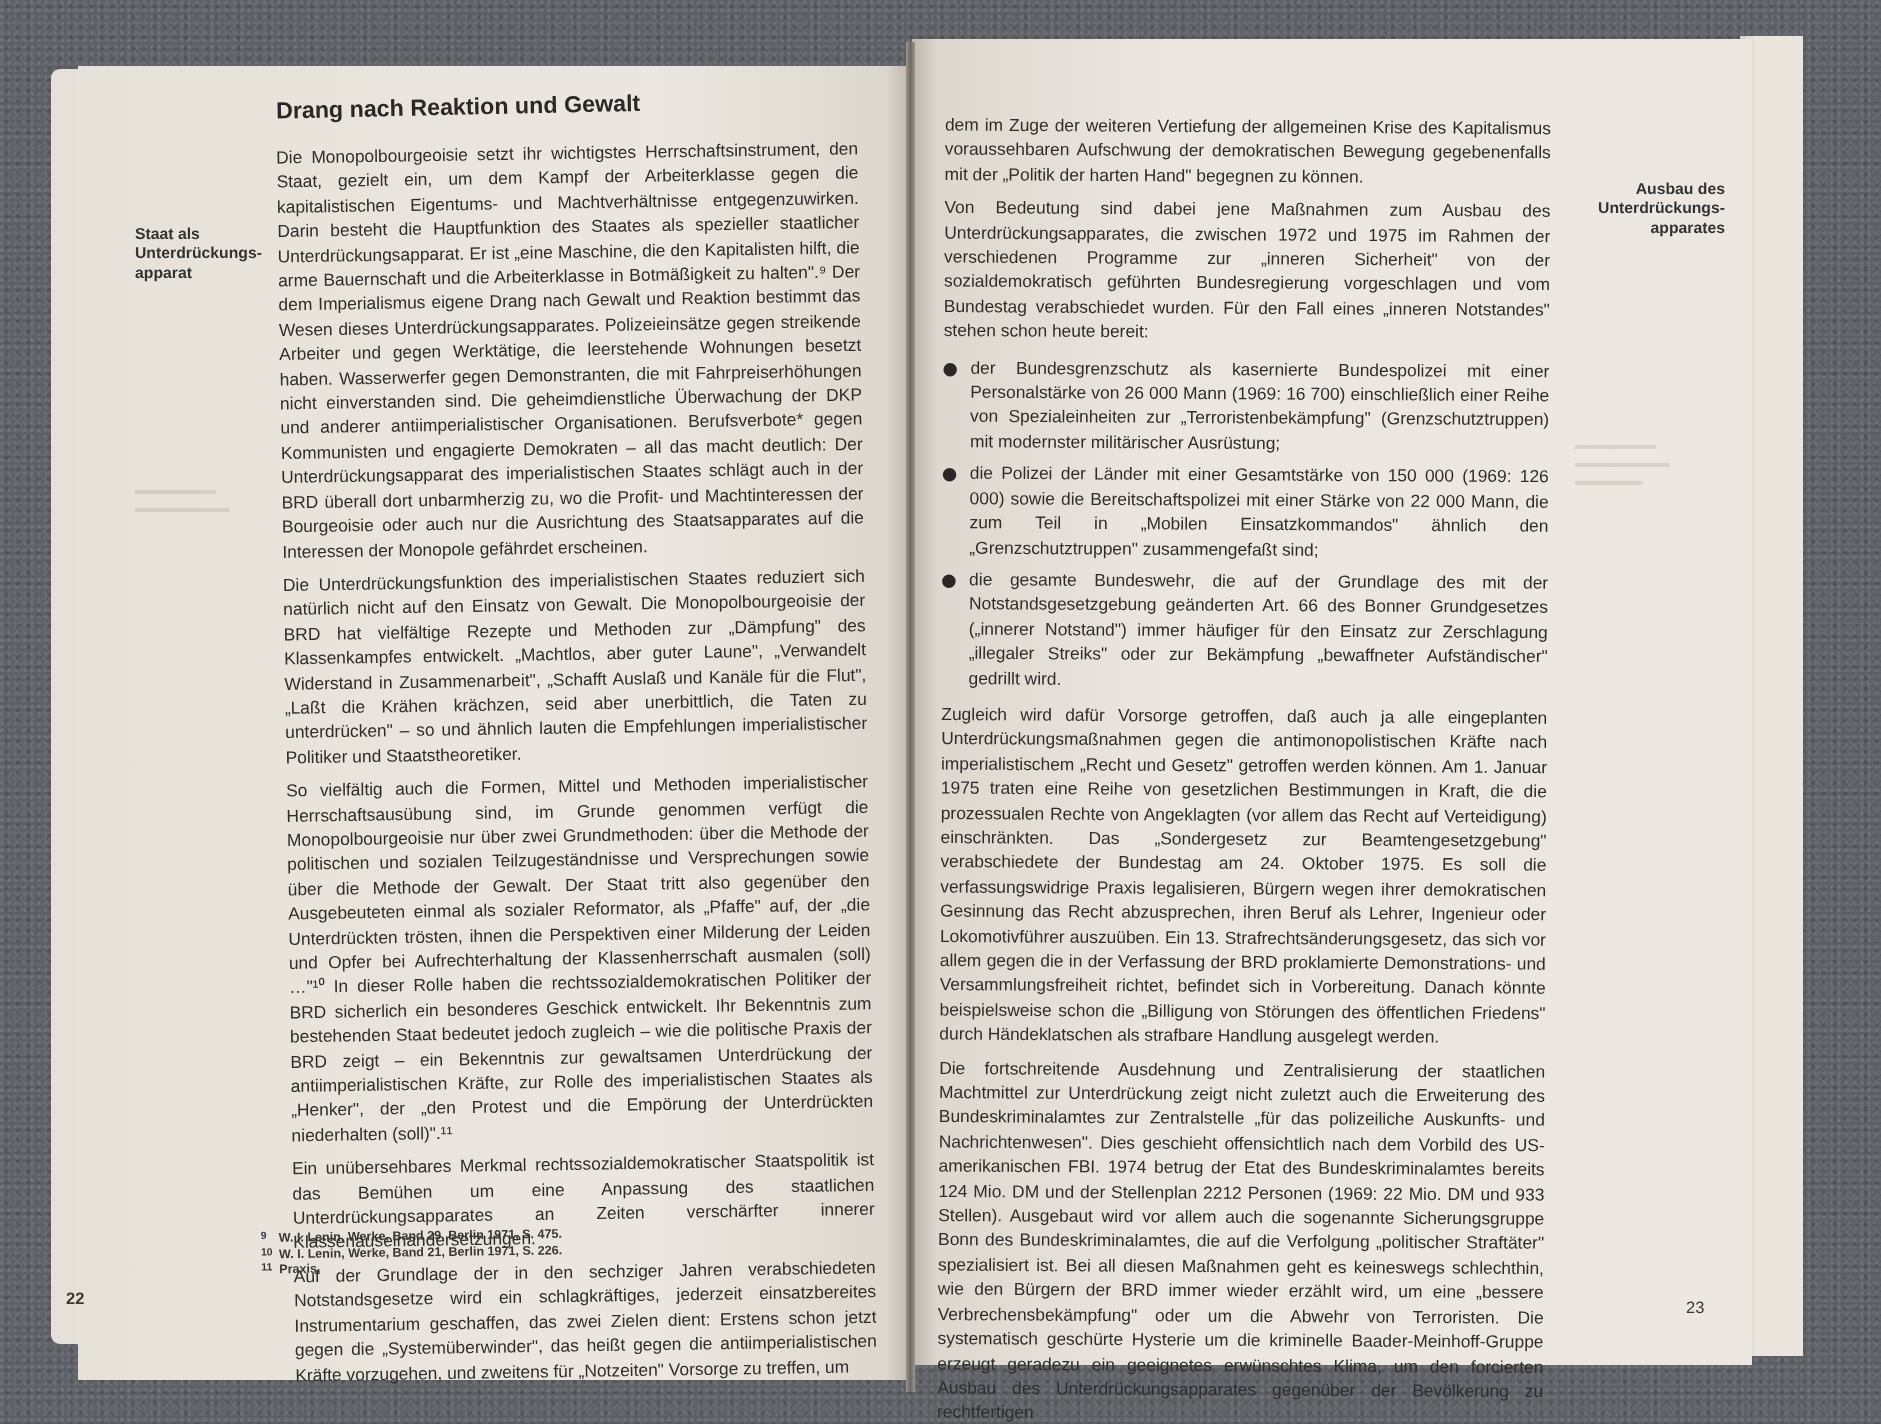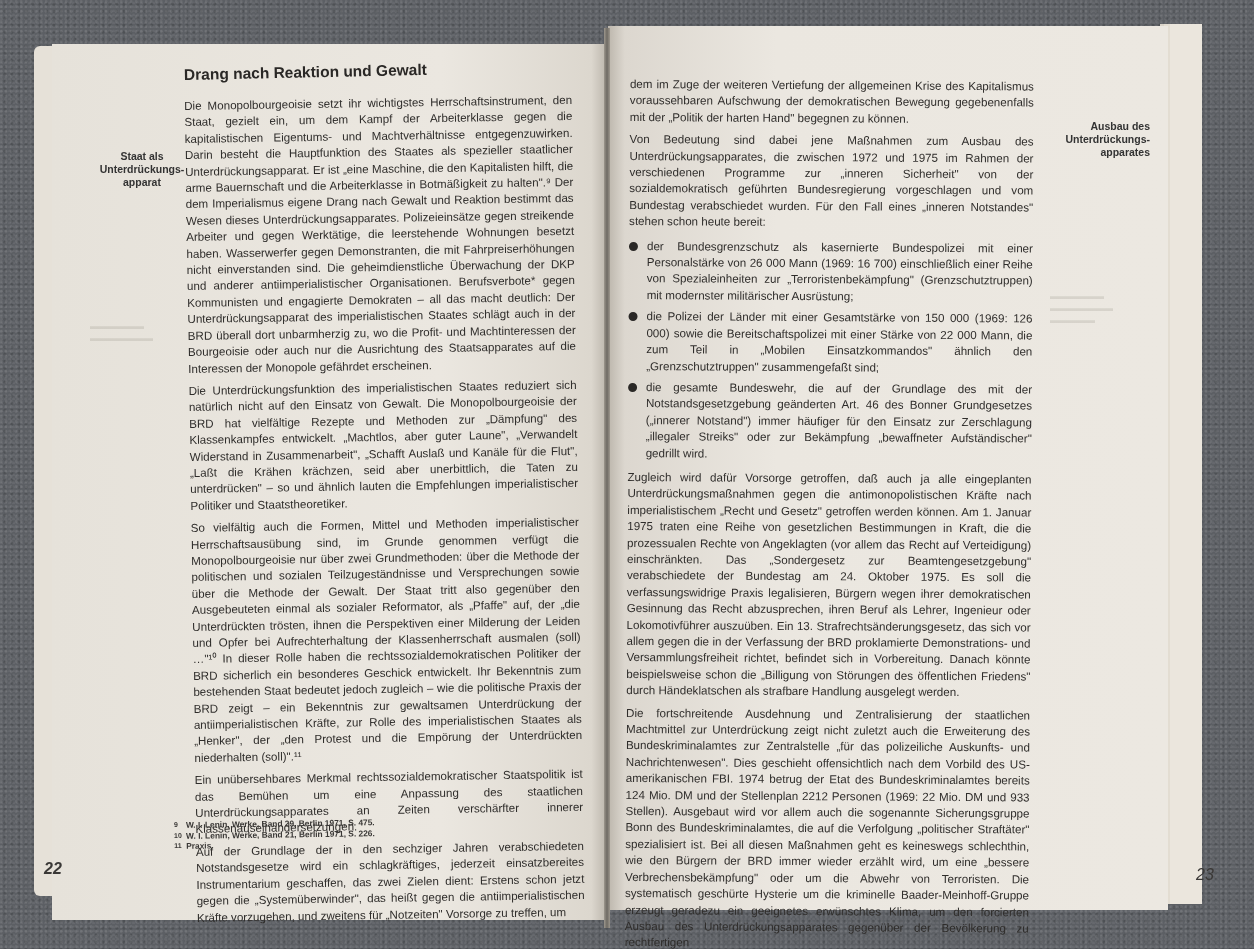--- a/index.html
+++ b/index.html
@@ -42,21 +42,21 @@
   }
   .heading {
     position:absolute; left:184px; top:66px;
     font-family:"Liberation Sans", sans-serif; font-weight:bold;
     font-size:15.5px; color:#2a2826; transform:rotate(-1.2deg); transform-origin:left;
   }
   .margin-note {
     position:absolute; font-family:"Liberation Sans", sans-serif;
     font-weight:bold; font-size:10.5px; line-height:13px; color:#333;
   }
-  .margin-note.left { left:90px; top:150px; width:104px; text-align:center; }
+  .margin-note.left { left:90px; top:150px; width:104px; text-align:left; }
   .margin-note.right { left:1040px; top:120px; width:110px; text-align:right; }
   .col {
     position:absolute; font-family:"Liberation Sans", sans-serif;
     font-size:11.6px; line-height:16.4px; color:#2f2d2b; text-align:justify;
   }
   .col.left { left:184px; top:98px; width:388px; transform:rotate(-0.9deg); transform-origin:left top; }
   .col.right { left:630px; top:76px; width:404px; transform:rotate(0.35deg); transform-origin:left top; }
   .col p { margin:0 0 6px 0; }
   .bullets { list-style:none; margin:8px 0 8px 0; padding:0; }
   .bullets li { position:relative; padding-left:18px; margin-bottom:5px; }
@@ -65,24 +65,24 @@
     border-radius:50%; background:#2a2826; display:inline-block;
   }
   .footnotes {
     position:absolute; left:174px; top:820px; width:360px;
     font-family:"Liberation Sans", sans-serif; font-weight:bold;
     font-size:8.4px; line-height:10.5px; color:#3a3836; transform:rotate(-0.8deg); transform-origin:left;
   }
   .fn-num { display:inline-block; width:12px; font-size:7px; vertical-align:top; }
   .page-num {
     position:absolute; font-family:"Liberation Sans", sans-serif;
-    font-size:16px; color:#3a3836;font-style:italic;
+    font-size:11px; color:#3a3836;
   }
   .page-num.left { left:44px; top:860px; font-weight:bold; }
-  .page-num.right { left:1196px; top:866px; }
+  .page-num.right { left:1124px; top:866px; }
   .ghost {
     position:absolute; color:rgba(120,115,108,0.18);
     font-family:"Liberation Sans", sans-serif; font-size:9px; line-height:12px;
   }
 </style>
 </head>
 <body>
 
 <div class="book">
   <div class="page-stack-left"></div>
@@ -115,20 +115,20 @@
   <div class="page-num left">22</div>
 
   <div class="margin-note right">Ausbau des Unterdrückungs- apparates</div>
 
   <div class="col right">
     <p>dem im Zuge der weiteren Vertiefung der allgemeinen Krise des Kapitalismus voraussehbaren Aufschwung der demokratischen Bewegung gegebenenfalls mit der „Politik der harten Hand" begegnen zu können.</p>
     <p>Von Bedeutung sind dabei jene Maßnahmen zum Ausbau des Unterdrückungsapparates, die zwischen 1972 und 1975 im Rahmen der verschiedenen Programme zur „inneren Sicherheit" von der sozialdemokratisch geführten Bundesregierung vorgeschlagen und vom Bundestag verabschiedet wurden. Für den Fall eines „inneren Notstandes" stehen schon heute bereit:</p>
     <ul class="bullets">
       <li><span class="bullet-dot"></span><span>der Bundesgrenzschutz als kasernierte Bundespolizei mit einer Personalstärke von 26 000 Mann (1969: 16 700) einschließlich einer Reihe von Spezialeinheiten zur „Terroristenbekämpfung" (Grenzschutztruppen) mit modernster militärischer Ausrüstung;</span></li>
       <li><span class="bullet-dot"></span><span>die Polizei der Länder mit einer Gesamtstärke von 150 000 (1969: 126 000) sowie die Bereitschaftspolizei mit einer Stärke von 22 000 Mann, die zum Teil in „Mobilen Einsatzkommandos" ähnlich den „Grenzschutztruppen" zusammengefaßt sind;</span></li>
-      <li><span class="bullet-dot"></span><span>die gesamte Bundeswehr, die auf der Grundlage des mit der Notstandsgesetzgebung geänderten Art. 46 des Bonner Grundgesetzes („innerer Notstand") immer häufiger für den Einsatz zur Zerschlagung „illegaler Streiks" oder zur Bekämpfung „bewaffneter Aufständischer" gedrillt wird.</span></li>
+      <li><span class="bullet-dot"></span><span>die gesamte Bundeswehr, die auf der Grundlage des mit der Notstandsgesetzgebung geänderten Art. 66 des Bonner Grundgesetzes („innerer Notstand") immer häufiger für den Einsatz zur Zerschlagung „illegaler Streiks" oder zur Bekämpfung „bewaffneter Aufständischer" gedrillt wird.</span></li>
     </ul>
     <p>Zugleich wird dafür Vorsorge getroffen, daß auch ja alle eingeplanten Unterdrückungsmaßnahmen gegen die antimonopolistischen Kräfte nach imperialistischem „Recht und Gesetz" getroffen werden können. Am 1. Januar 1975 traten eine Reihe von gesetzlichen Bestimmungen in Kraft, die die prozessualen Rechte von Angeklagten (vor allem das Recht auf Verteidigung) einschränkten. Das „Sondergesetz zur Beamtengesetzgebung" verabschiedete der Bundestag am 24. Oktober 1975. Es soll die verfassungswidrige Praxis legalisieren, Bürgern wegen ihrer demokratischen Gesinnung das Recht abzusprechen, ihren Beruf als Lehrer, Ingenieur oder Lokomotivführer auszuüben. Ein 13. Strafrechtsänderungsgesetz, das sich vor allem gegen die in der Verfassung der BRD proklamierte Demonstrations- und Versammlungsfreiheit richtet, befindet sich in Vorbereitung. Danach könnte beispielsweise schon die „Billigung von Störungen des öffentlichen Friedens" durch Händeklatschen als strafbare Handlung ausgelegt werden.</p>
     <p>Die fortschreitende Ausdehnung und Zentralisierung der staatlichen Machtmittel zur Unterdrückung zeigt nicht zuletzt auch die Erweiterung des Bundeskriminalamtes zur Zentralstelle „für das polizeiliche Auskunfts- und Nachrichtenwesen". Dies geschieht offensichtlich nach dem Vorbild des US-amerikanischen FBI. 1974 betrug der Etat des Bundeskriminalamtes bereits 124 Mio. DM und der Stellenplan 2212 Personen (1969: 22 Mio. DM und 933 Stellen). Ausgebaut wird vor allem auch die sogenannte Sicherungsgruppe Bonn des Bundeskriminalamtes, die auf die Verfolgung „politischer Straftäter" spezialisiert ist. Bei all diesen Maßnahmen geht es keineswegs schlechthin, wie den Bürgern der BRD immer wieder erzählt wird, um eine „bessere Verbrechensbekämpfung" oder um die Abwehr von Terroristen. Die systematisch geschürte Hysterie um die kriminelle Baader-Meinhoff-Gruppe erzeugt geradezu ein geeignetes erwünschtes Klima, um den forcierten Ausbau des Unterdrückungsapparates gegenüber der Bevölkerung zu rechtfertigen</p>
   </div>
 
   <div class="page-num right">23</div>
 </div>
 
 </body></html>

